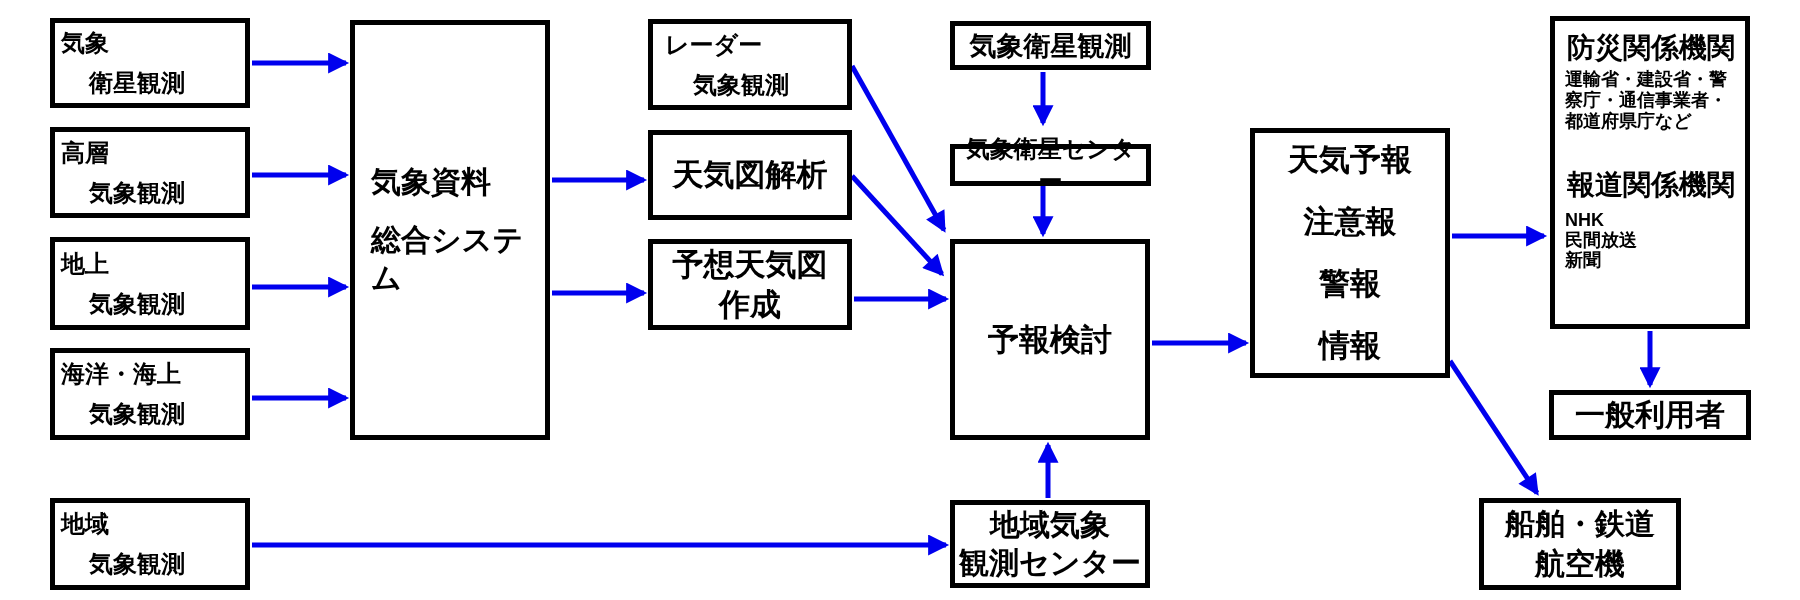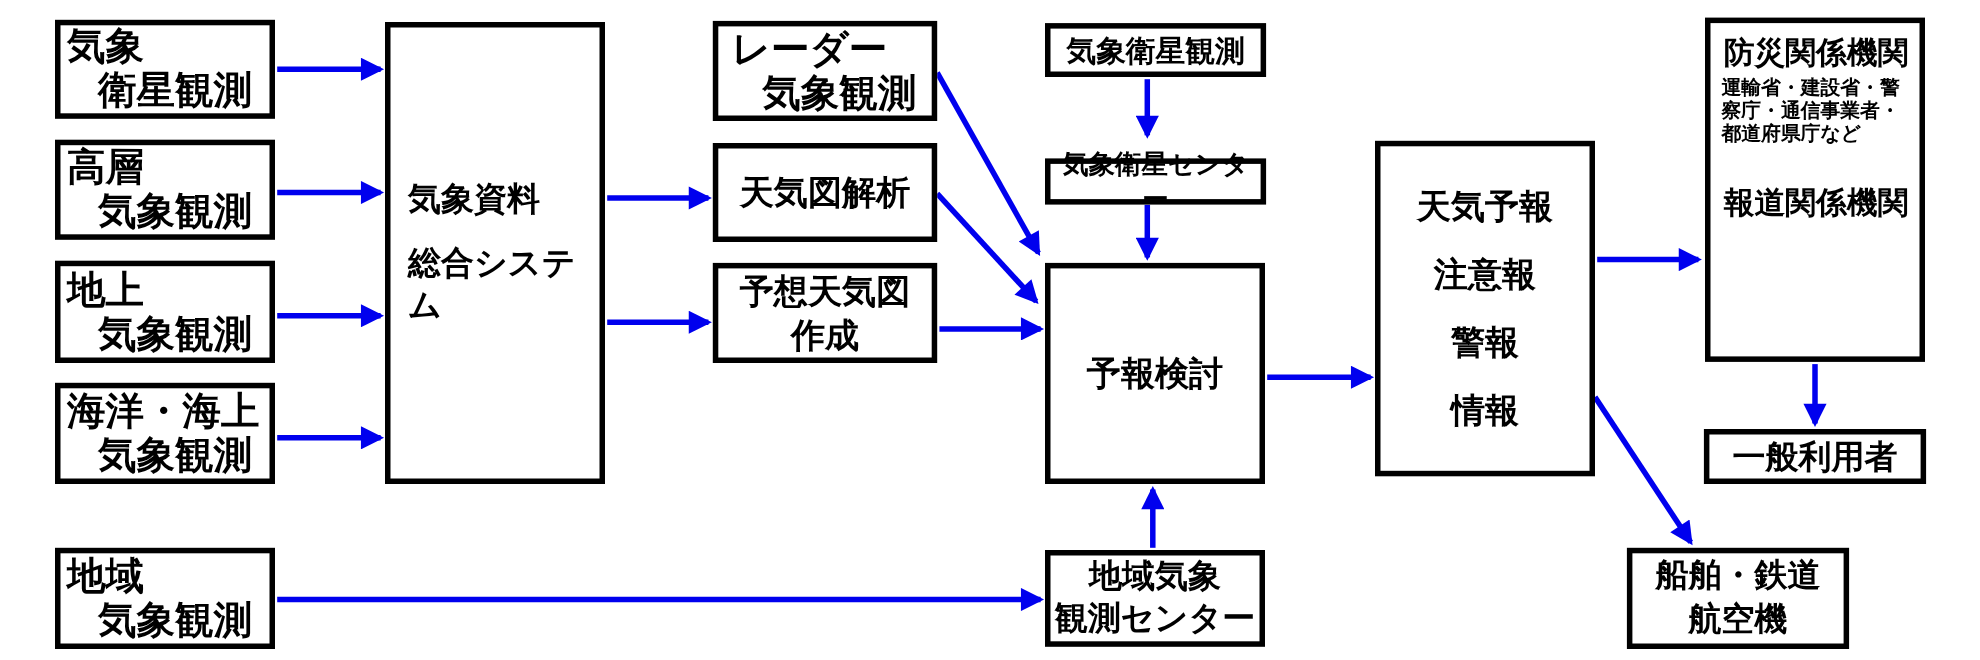--- a/index.html
+++ b/index.html
@@ -13,21 +13,21 @@
     font-family:"Liberation Sans",sans-serif;color:#000;overflow:hidden;
   }
   .arrows{position:absolute;left:0;top:0;pointer-events:none;}
   .arrow{stroke:var(--arrow);stroke-width:5;fill:none;}
   #ah path{fill:var(--arrow);}
   .node{
     position:absolute;box-sizing:border-box;border:5px solid var(--line);
     background:#fff;font-weight:bold;
   }
   .two-line{display:flex;flex-direction:column;justify-content:center;
-    font-size:35px;line-height:40px;}
+    font-size:24px;line-height:40px;}
   .two-line .l1{padding-left:6px;}
   .two-line .l2{padding-left:34px;}
   .pad-lines{display:flex;flex-direction:column;justify-content:center;
     font-size:30px;line-height:38px;}
   .pad-lines span{padding-left:16px;}
   .center-lines{display:flex;flex-direction:column;justify-content:center;
     align-items:center;text-align:center;font-size:31px;line-height:40px;}
   .single{display:flex;align-items:center;justify-content:center;text-align:center;}
   .fs27{font-size:27px;}
   .fs24{font-size:24px;}
@@ -125,31 +125,34 @@
 
   <div class="node single fs31" style="left:950px;top:239px;width:200px;height:201px;">
     <span>予報検討</span>
   </div>
 
   <div class="node center-lines fs30" style="left:950px;top:500px;width:200px;height:88px;line-height:38px;">
     <span>地域気象</span>
     <span>観測センター</span>
   </div>
 
-  <div class="node products" style="left:1250px;top:128px;width:200px;height:305px;">
+  <div class="node products" style="left:1250px;top:128px;width:200px;height:250px;">
     <span>天気予報</span>
     <span>注意報</span>
     <span>警報</span>
     <span>情報</span>
   </div>
 
   <div class="node disaster" style="left:1550px;top:16px;width:200px;height:313px;">
     <div class="big">防災関係機関</div>
     <div class="small">運輸省・建設省・警察庁・通信事業者・都道府県庁など</div>
     <div class="big2">報道関係機関</div>
+    <div class="list">NHK
+民間放送
+新聞</div>
   </div>
 
   <div class="node single fs30" style="left:1549px;top:390px;width:202px;height:50px;">
     <span>一般利用者</span>
   </div>
 
   <div class="node center-lines fs30" style="left:1479px;top:498px;width:202px;height:92px;line-height:40px;">
     <span>船舶・鉄道</span>
     <span>航空機</span>
   </div>

